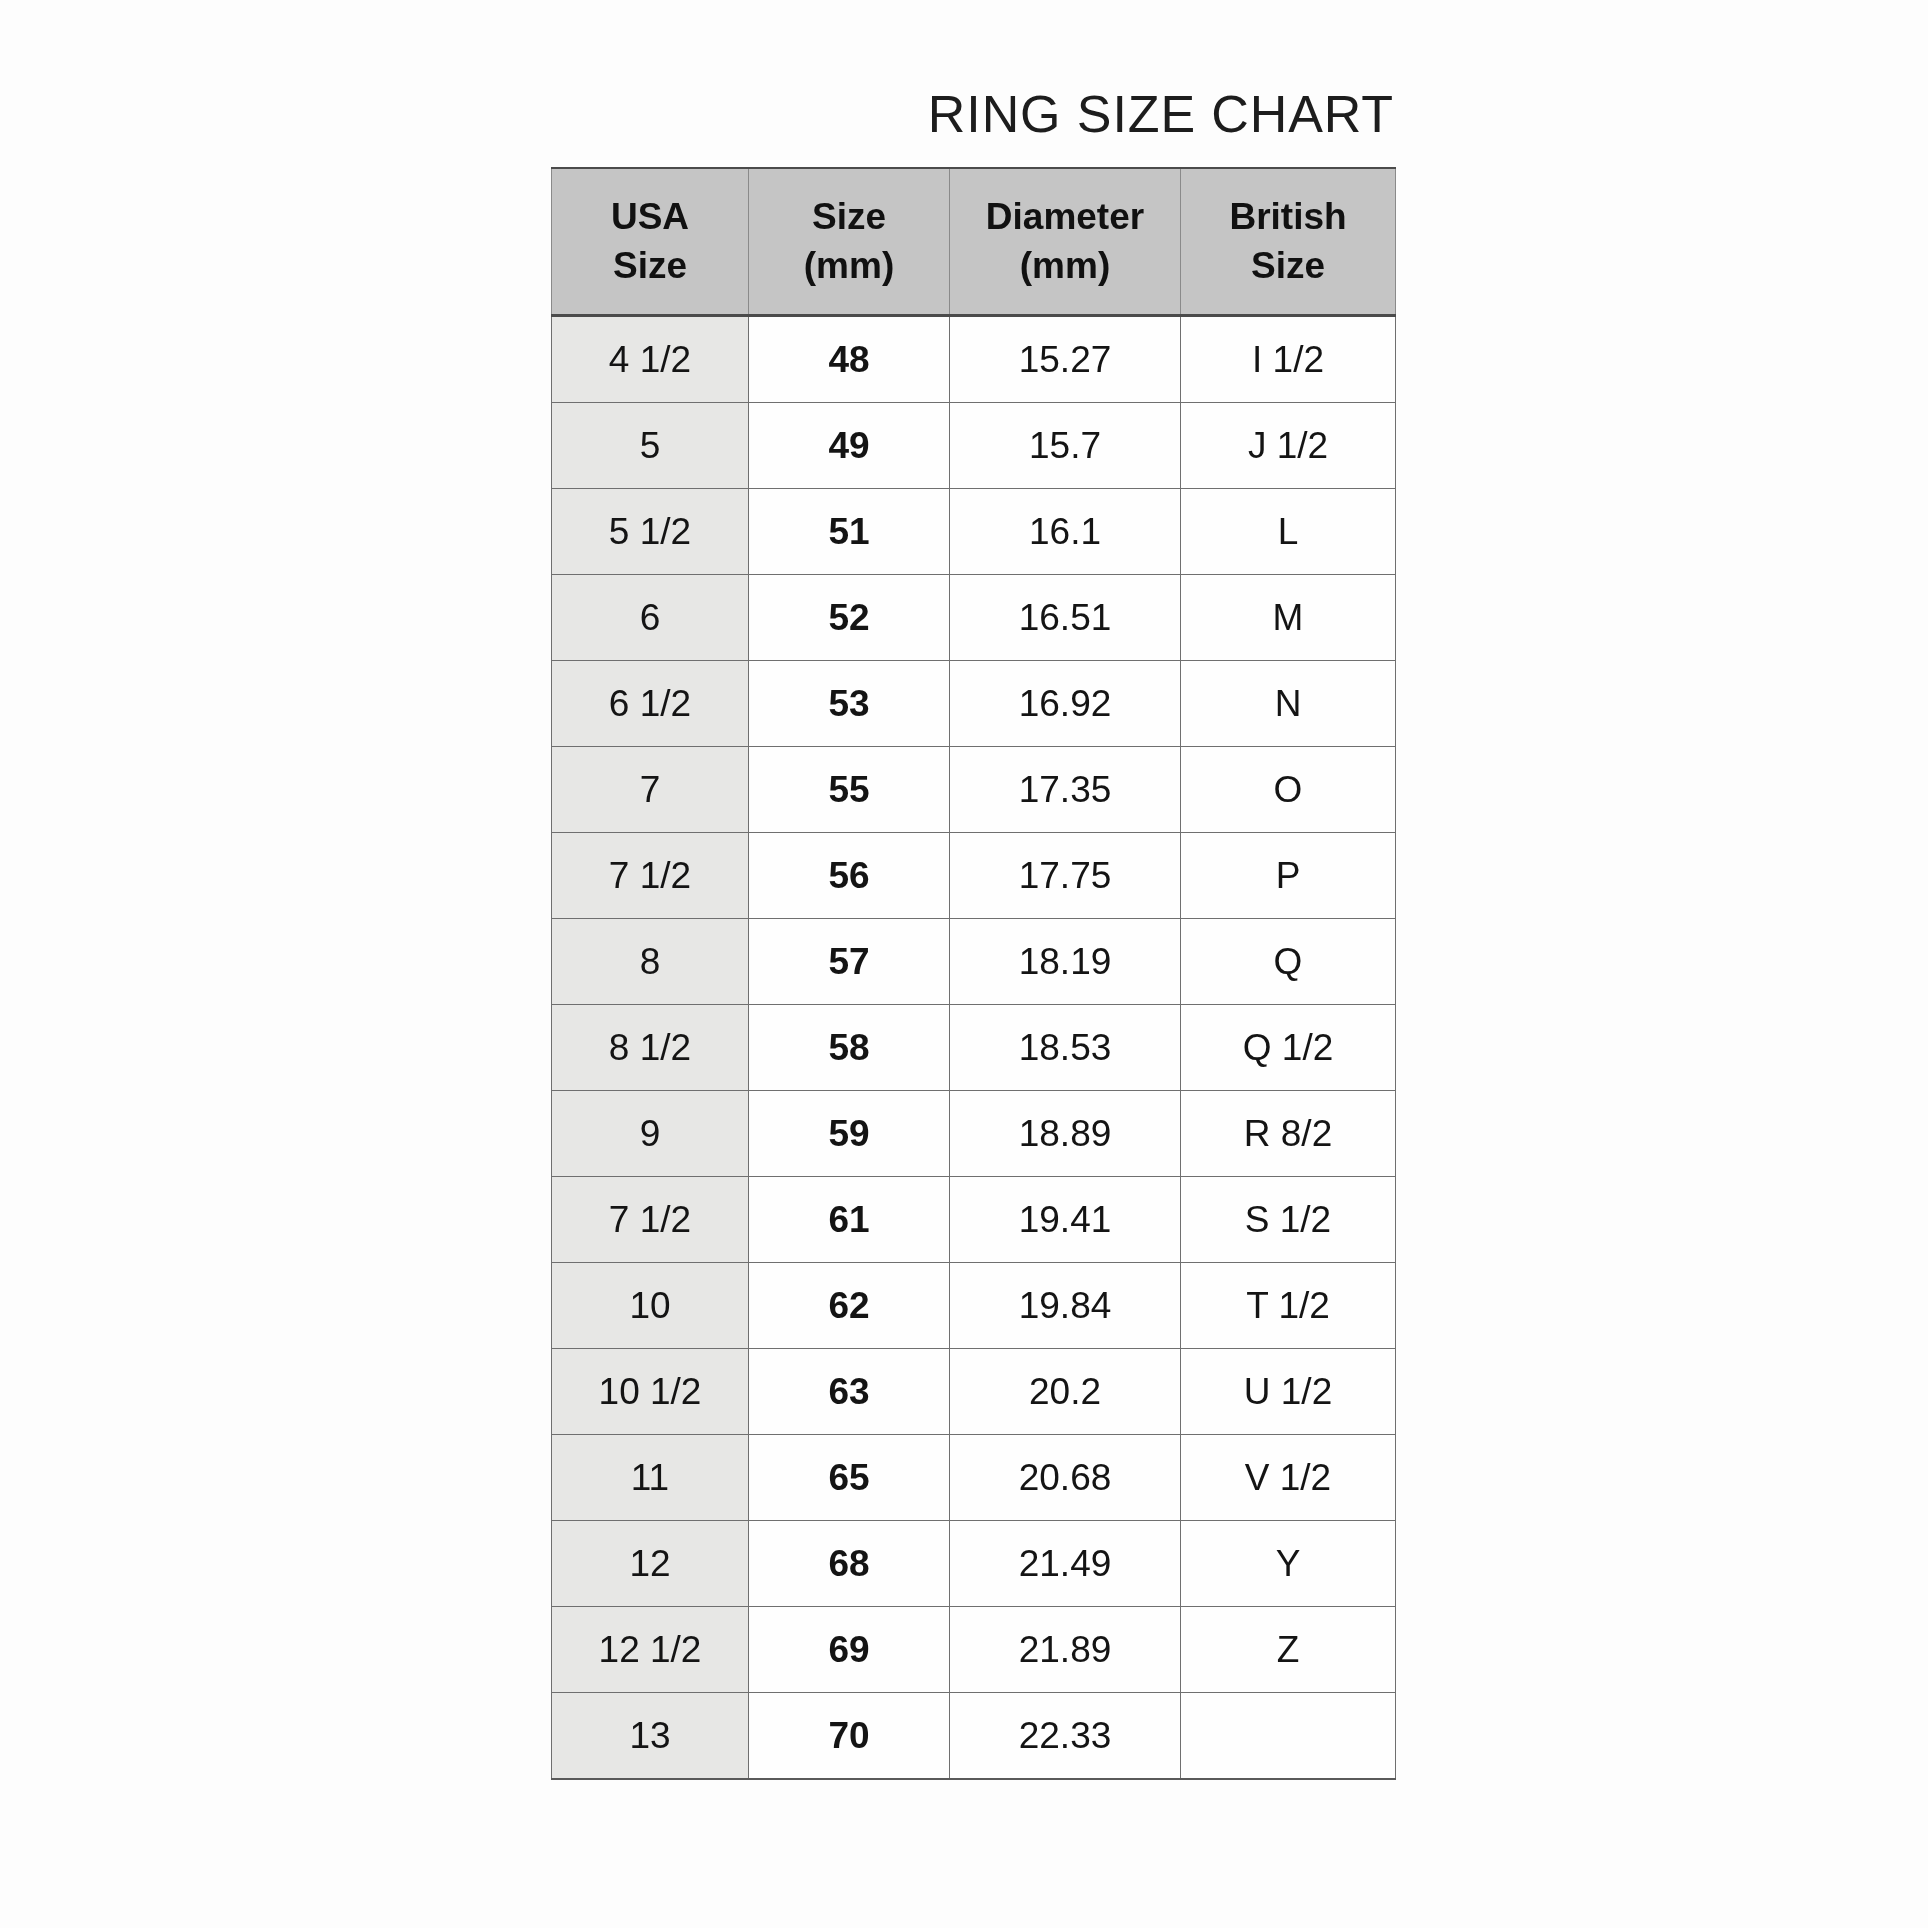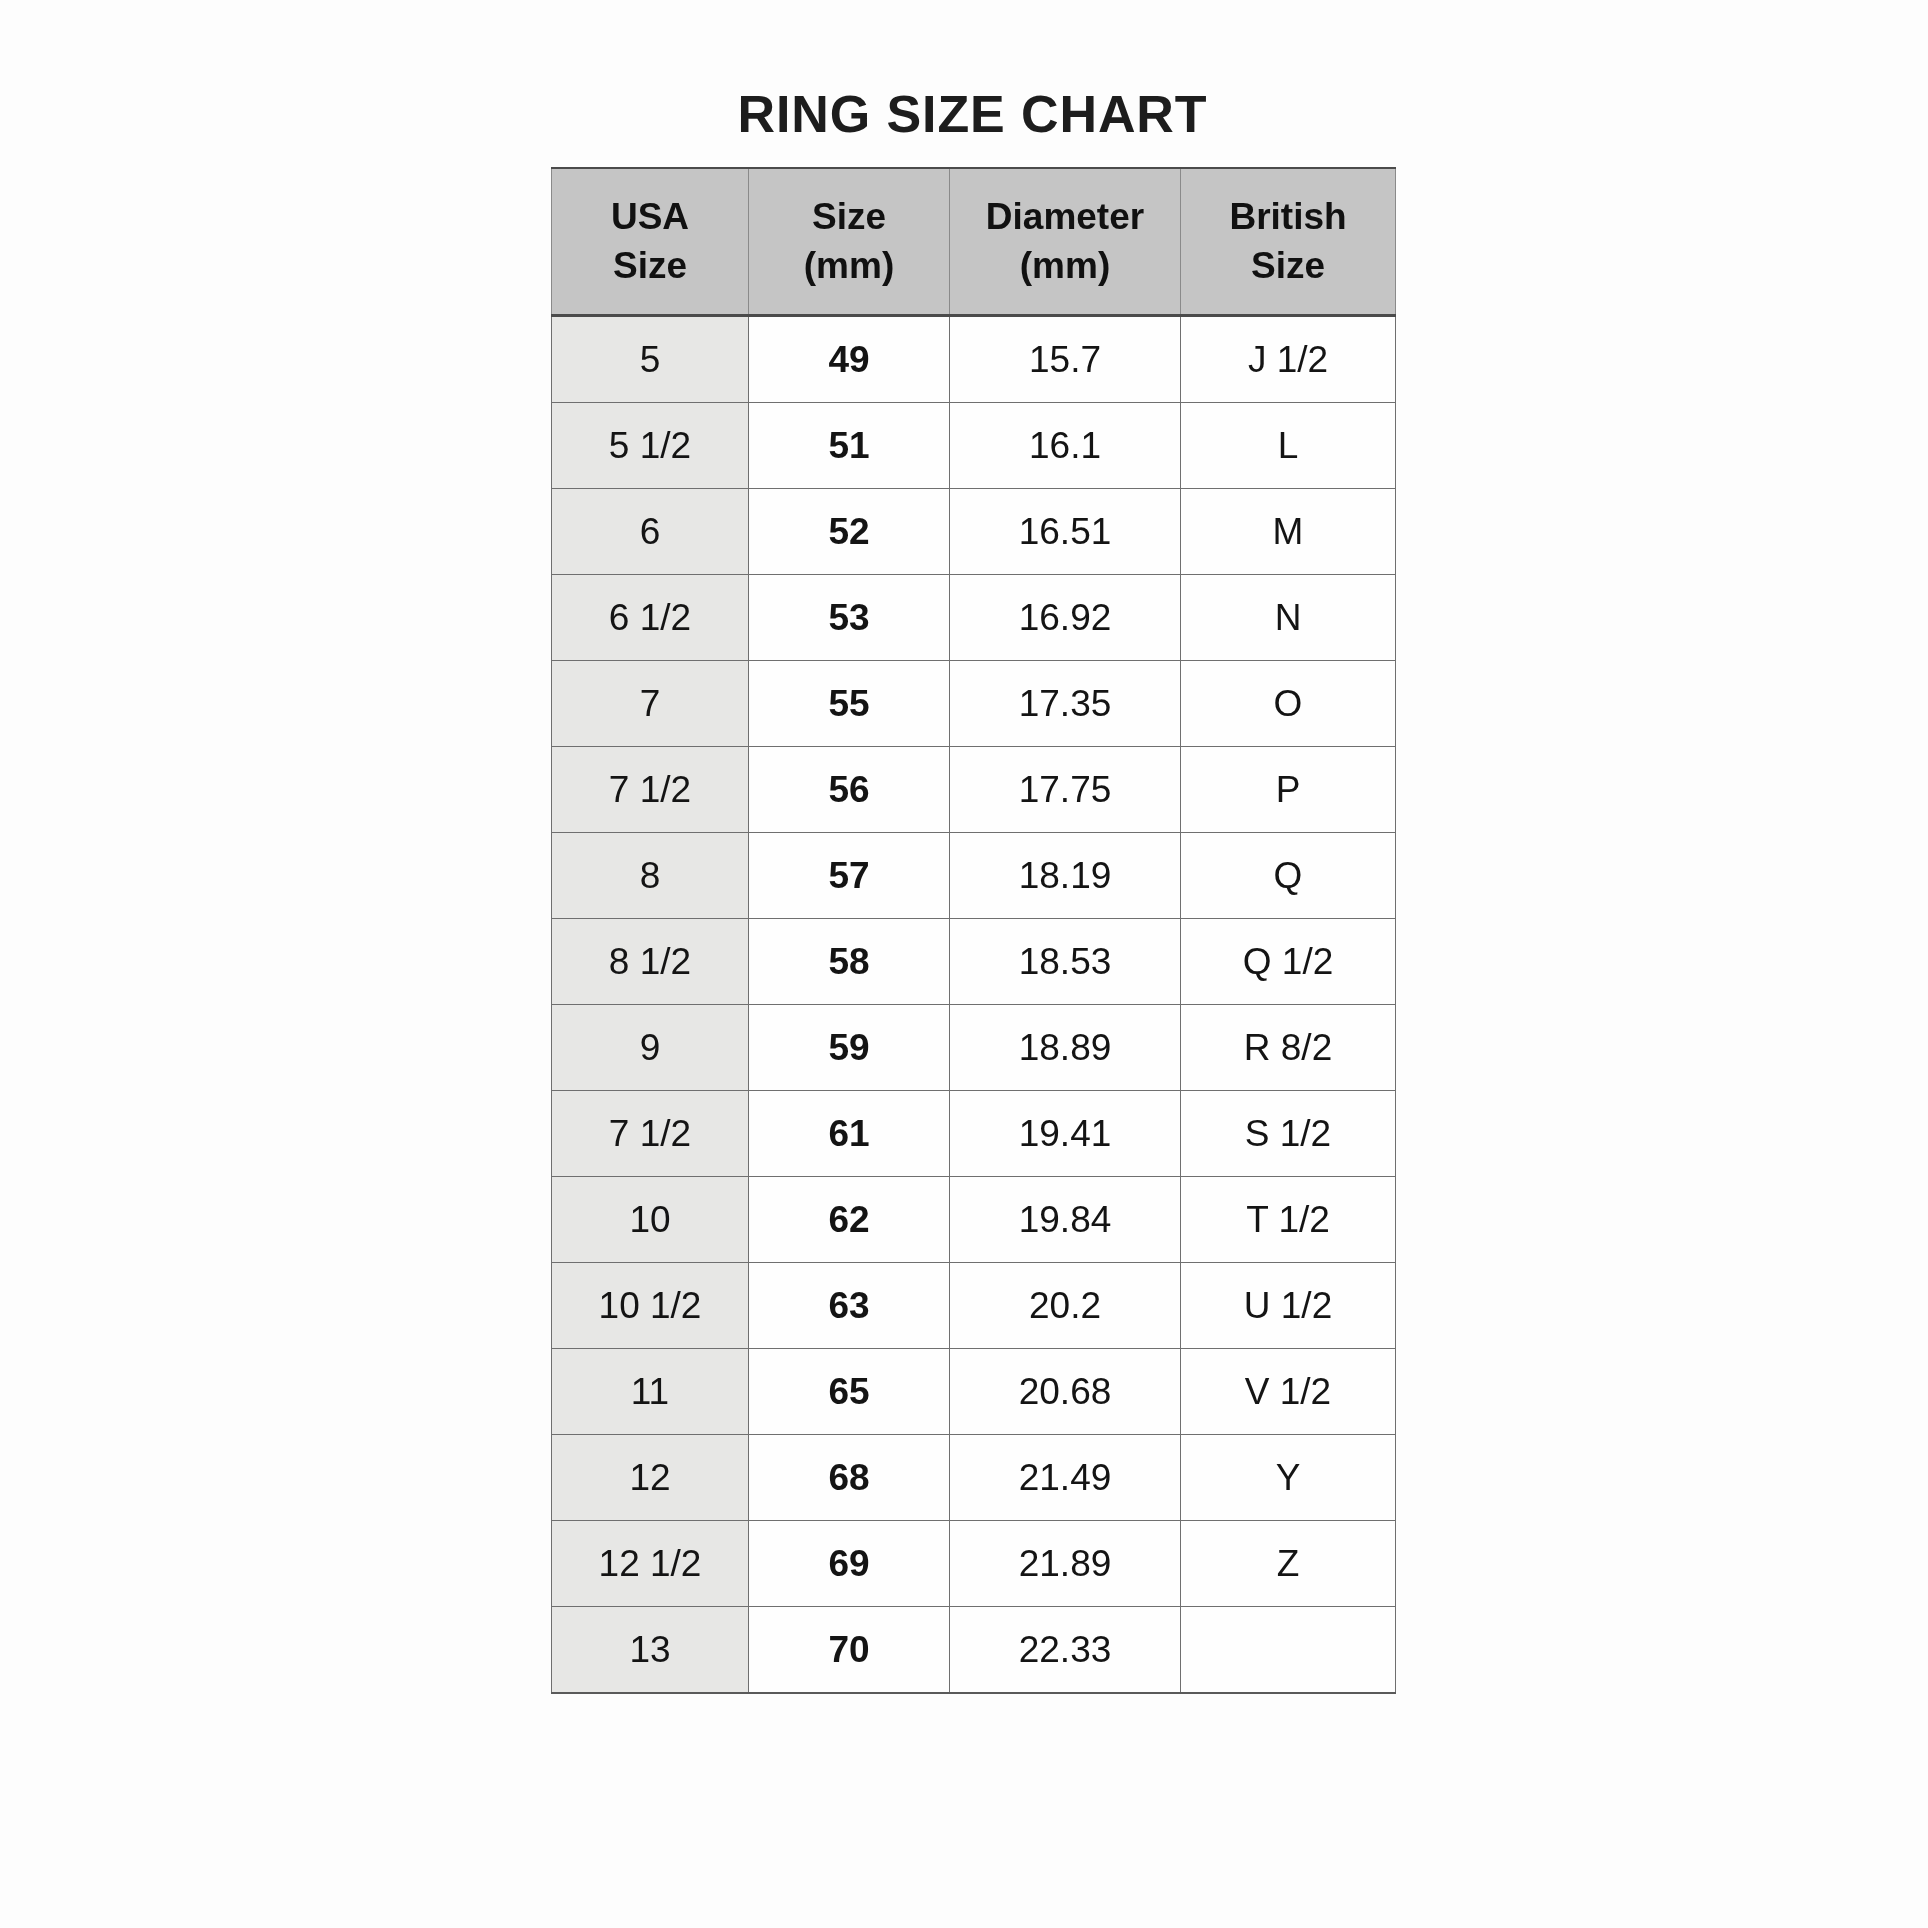--- a/index.html
+++ b/index.html
@@ -14,23 +14,23 @@
     color: #161616;
     position: relative;
     overflow: hidden;
   }
   .page-title {
     position: absolute;
     top: 83px;
     left: 551px;
     width: 843px;
     margin: 0;
-    text-align: center;
+    text-align: right;
     font-size: 52px;
-    font-weight: 700;
+    font-weight: 400;
     letter-spacing: 0.9px;
     color: #1d1d1d;
     line-height: 1.2;
   }
   table.ring-size-table {
     position: absolute;
     top: 167px;
     left: 551px;
     width: 843px;
     border-collapse: collapse;
@@ -89,20 +89,26 @@
   <thead>
     <tr id="header-row">
         <th><span>USA</span><br><span>Size</span></th>
         <th><span>Size</span><br><span>(mm)</span></th>
         <th><span>Diameter</span><br><span>(mm)</span></th>
         <th><span>British</span><br><span>Size</span></th>
       </tr>
   </thead>
   <tbody id="body-rows">
       <tr>
+        <td>4 1/2</td>
+        <td>48</td>
+        <td>15.27</td>
+        <td>I 1/2</td>
+      </tr>
+      <tr>
         <td>5</td>
         <td>49</td>
         <td>15.7</td>
         <td>J 1/2</td>
       </tr>
       <tr>
         <td>5 1/2</td>
         <td>51</td>
         <td>16.1</td>
         <td>L</td>

